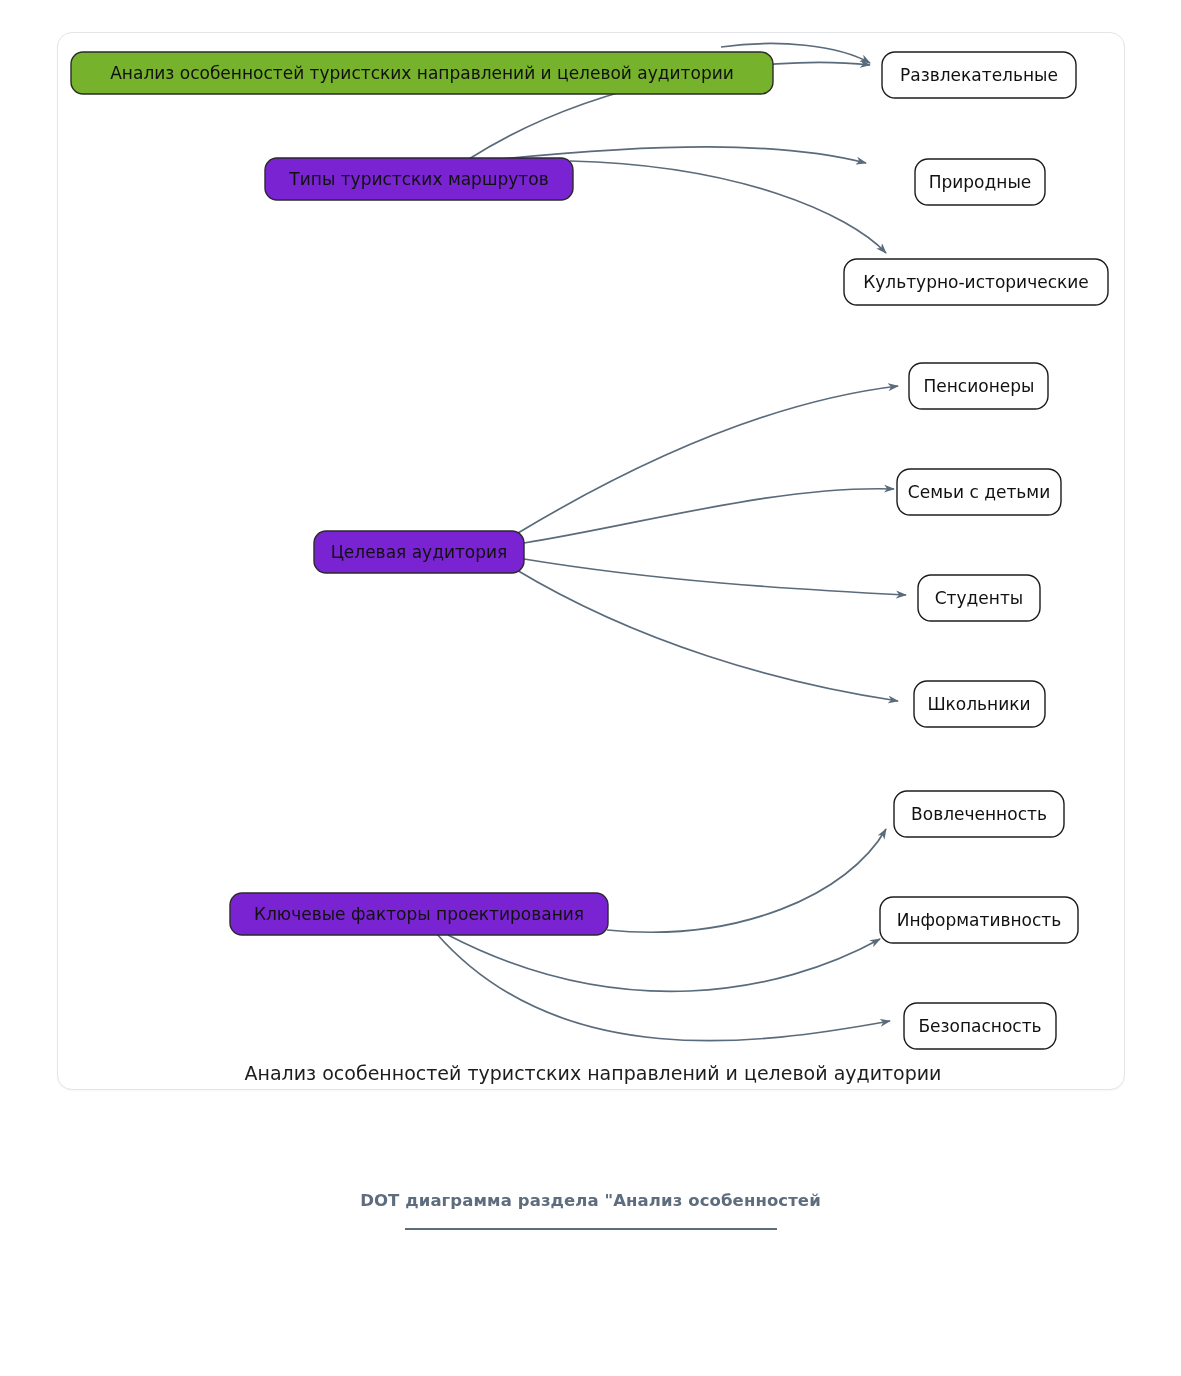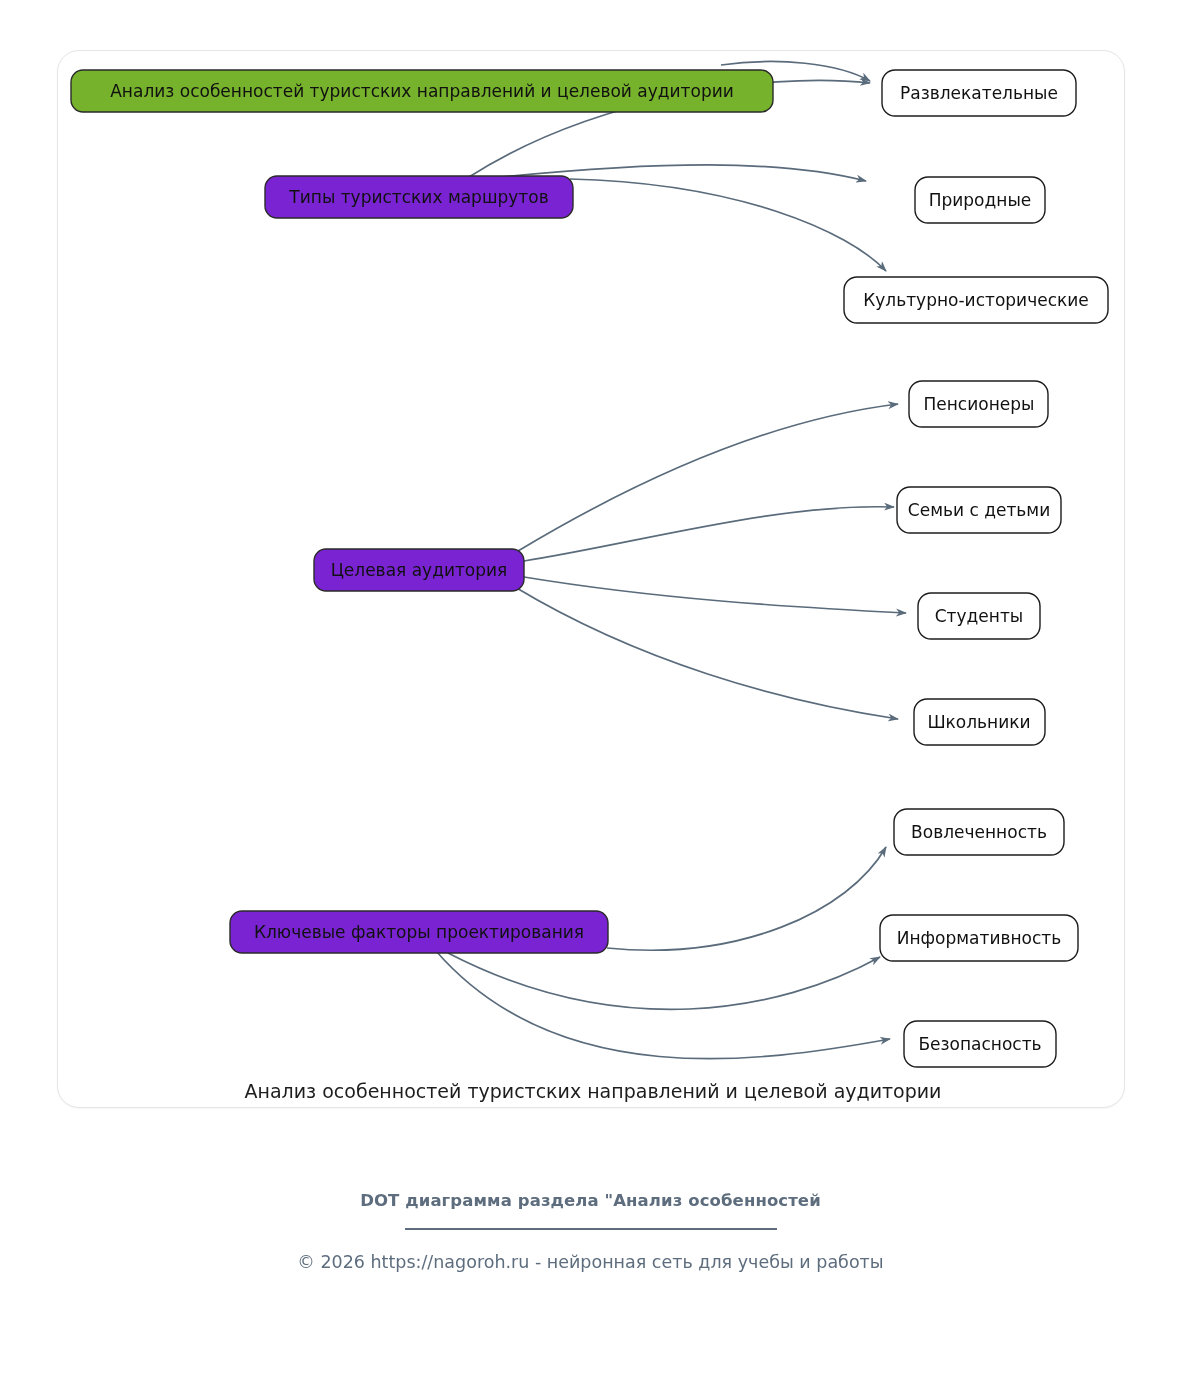--- a/index.html
+++ b/index.html
@@ -15,26 +15,26 @@
     position: relative;
   }
   .page {
     position: absolute;
     inset: 0;
   }
   
   .diagram-card {
     position: absolute;
     left: 57px;
-    top: 50px;
+    top: 32px;
     width: 1066px;
     height: 1056px;
     background: #ffffff;
     border: 1px solid #e3e5e8;
-    border-radius: 22px;
+    border-radius: 15px;
     box-shadow: 0 1px 2px rgba(0,0,0,0.04);
     overflow: hidden;
   }
   .graph-svg {
     position: absolute;
     left: 0;
     top: 0;
     width: 1066px;
     height: 1056px;
   }
@@ -214,16 +214,15 @@
 
       <text class="caption-text" x="535" y="1041">Анализ особенностей туристских направлений и целевой аудитории</text>
     </svg>
   </div>
 
   <div class="footer">
     <div class="footer-title">
       <span class="line">DOT диаграмма раздела "Анализ особенностей</span>
     </div>
     <div class="footer-rule"></div>
-    <div class="footer-copy">© 2026 https://nagoroh.ru - нейронная сеть для учебы и работы</div>
   </div>
 
 </div>
 
 </body></html>

